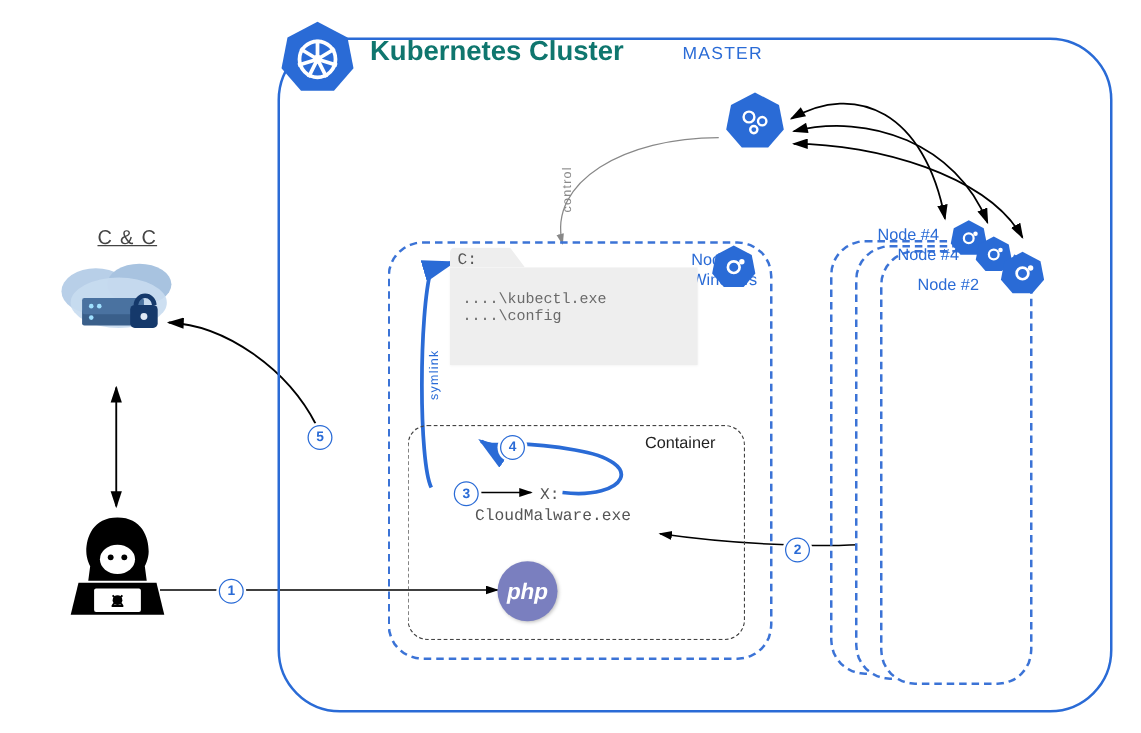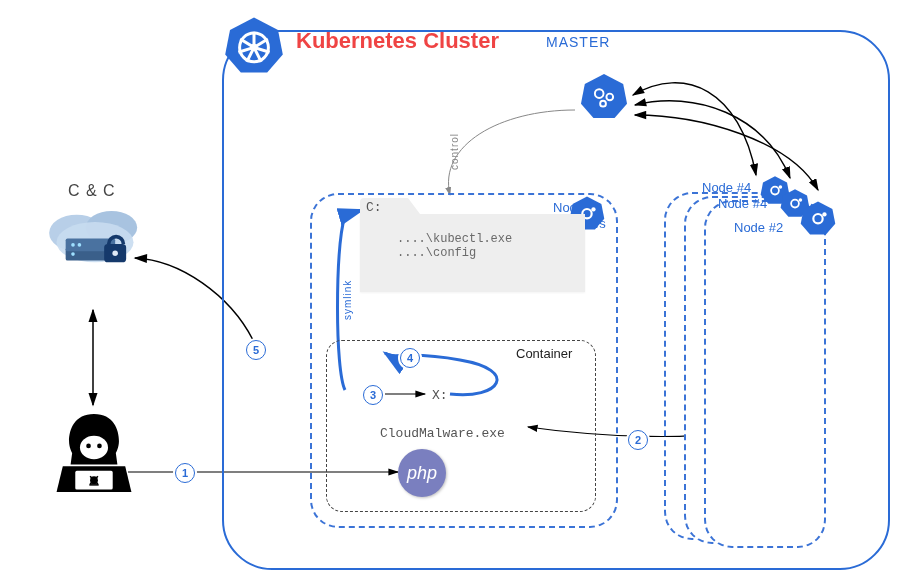--- a/index.html
+++ b/index.html
@@ -12,21 +12,21 @@
     position: relative;
     overflow: hidden;
   }
   .abs { position: absolute; }
   .cluster-border {
     border: 2px solid #2a6bd6;
     border-radius: 50px;
     box-sizing: border-box;
   }
   .title {
-    color: #ef4444;
+    color: #0f766e;
     font-weight: bold;
     font-size: 22px;
   }
   .master-label {
     color: #2a6bd6;
     font-size: 14px;
     font-weight: 500;
     letter-spacing: 1px;
   }
   .cc-label {
@@ -94,21 +94,21 @@
   .php-badge {
     width: 48px;
     height: 48px;
     border-radius: 50%;
     background: #7a7fbf;
     color: #fff;
     text-align: center;
     line-height: 48px;
     font-size: 18px;
     font-style: italic;
-    font-weight: normal;
+    font-weight: bold;
     box-shadow: 1px 1px 3px rgba(0,0,0,0.25);
   }
   .rot-text {
     font-size: 10px;
     color: #888;
     transform-origin: left top;
     transform: rotate(-90deg);
     letter-spacing: 1px;
   }
   
@@ -204,33 +204,33 @@
     <polygon points="50,4 90,25 98,66 72,96 28,96 2,66 10,25" fill="#2a6bd6"></polygon>
     <circle cx="50" cy="52" r="13" fill="none" stroke="#fff" stroke-width="6"></circle>
     <circle cx="68" cy="40" r="6" fill="#fff"></circle>
   </svg>
 </div>
 
 <div class="abs" style="left:360px; top:198px;">
   <div class="file-tab"></div>
 </div>
 <div class="abs mono" style="left:366px; top:200px;">C:</div>
-<div class="abs file-window" style="left:360px; top:214px; width:198px; height:78px;padding-left:27px;">
+<div class="abs file-window" style="left:360px; top:214px; width:198px; height:78px;">
   <div class="file-text" style="padding:18px 10px 0 10px;">....\kubectl.exe
 ....\config</div>
 </div>
 
 <div class="abs rot-text" style="left:342px; top:320px; color:#2a6bd6;">symlink</div>
 
 <div class="abs container-box" style="left:326px; top:340px; width:270px; height:172px;"></div>
 <div class="abs container-label" style="left:516px; top:346px;text-align:center;">Container</div>
 
 <div class="abs mono" style="left:432px; top:388px;">X:</div>
 
-<div class="abs mono" style="left:380px; top:426px;">CloudMalware.exe</div>
+<div class="abs mono" style="left:380px; top:405px;">CloudMalware.exe</div>
 
 <div class="abs php-badge" style="left:398px; top:449px;">php</div>
 
 <div class="abs node-box" style="left:664px; top:192px; width:122px; height:348px;"></div>
 <div class="abs node-box" style="left:684px; top:196px; width:122px; height:348px; background:#fff;"></div>
 <div class="abs node-box" style="left:704px; top:200px; width:122px; height:348px; background:#fff;"></div>
 
 <div class="abs node-label" style="left:702px; top:180px;">Node #4</div>
 <div class="hexagon mini abs" style="left:760px; top:175px;">
   <svg viewBox="0 0 100 100">
@@ -251,21 +251,21 @@
 
 <div class="abs node-label" style="left:734px; top:220px;">Node #2</div>
 <div class="hexagon abs" style="left:800px; top:200px;">
   <svg viewBox="0 0 100 100">
       <polygon points="50,4 90,25 98,66 72,96 28,96 2,66 10,25" fill="#2a6bd6"></polygon>
       <circle cx="50" cy="52" r="13" fill="none" stroke="#fff" stroke-width="6"></circle>
       <circle cx="68" cy="40" r="6" fill="#fff"></circle>
     </svg>
 </div>
 
-<div class="abs cc-label" style="left:68px; top:182px;">C &amp; C</div>
+<div class="abs cc-label" style="left:78px; top:182px;text-decoration:underline;">C &amp; C</div>
 
 <div class="abs" style="left:40px; top:200px; width:110px; height:100px;">
   <svg viewBox="0 0 120 100">
     <ellipse cx="40" cy="36" rx="30" ry="20" fill="#b8cfe8"></ellipse>
     <ellipse cx="78" cy="30" rx="28" ry="18" fill="#a8c3e0"></ellipse>
     <ellipse cx="60" cy="46" rx="42" ry="22" fill="#c8dcf0" opacity="0.9"></ellipse>
     <g transform="translate(28,42)">
       <rect x="0" y="10" width="54" height="14" fill="#3a5f8a" rx="2"></rect>
       <rect x="0" y="0" width="54" height="14" fill="#4a72a0" rx="2"></rect>
       <circle cx="8" cy="7" r="2" fill="#9fe0ff"></circle>

